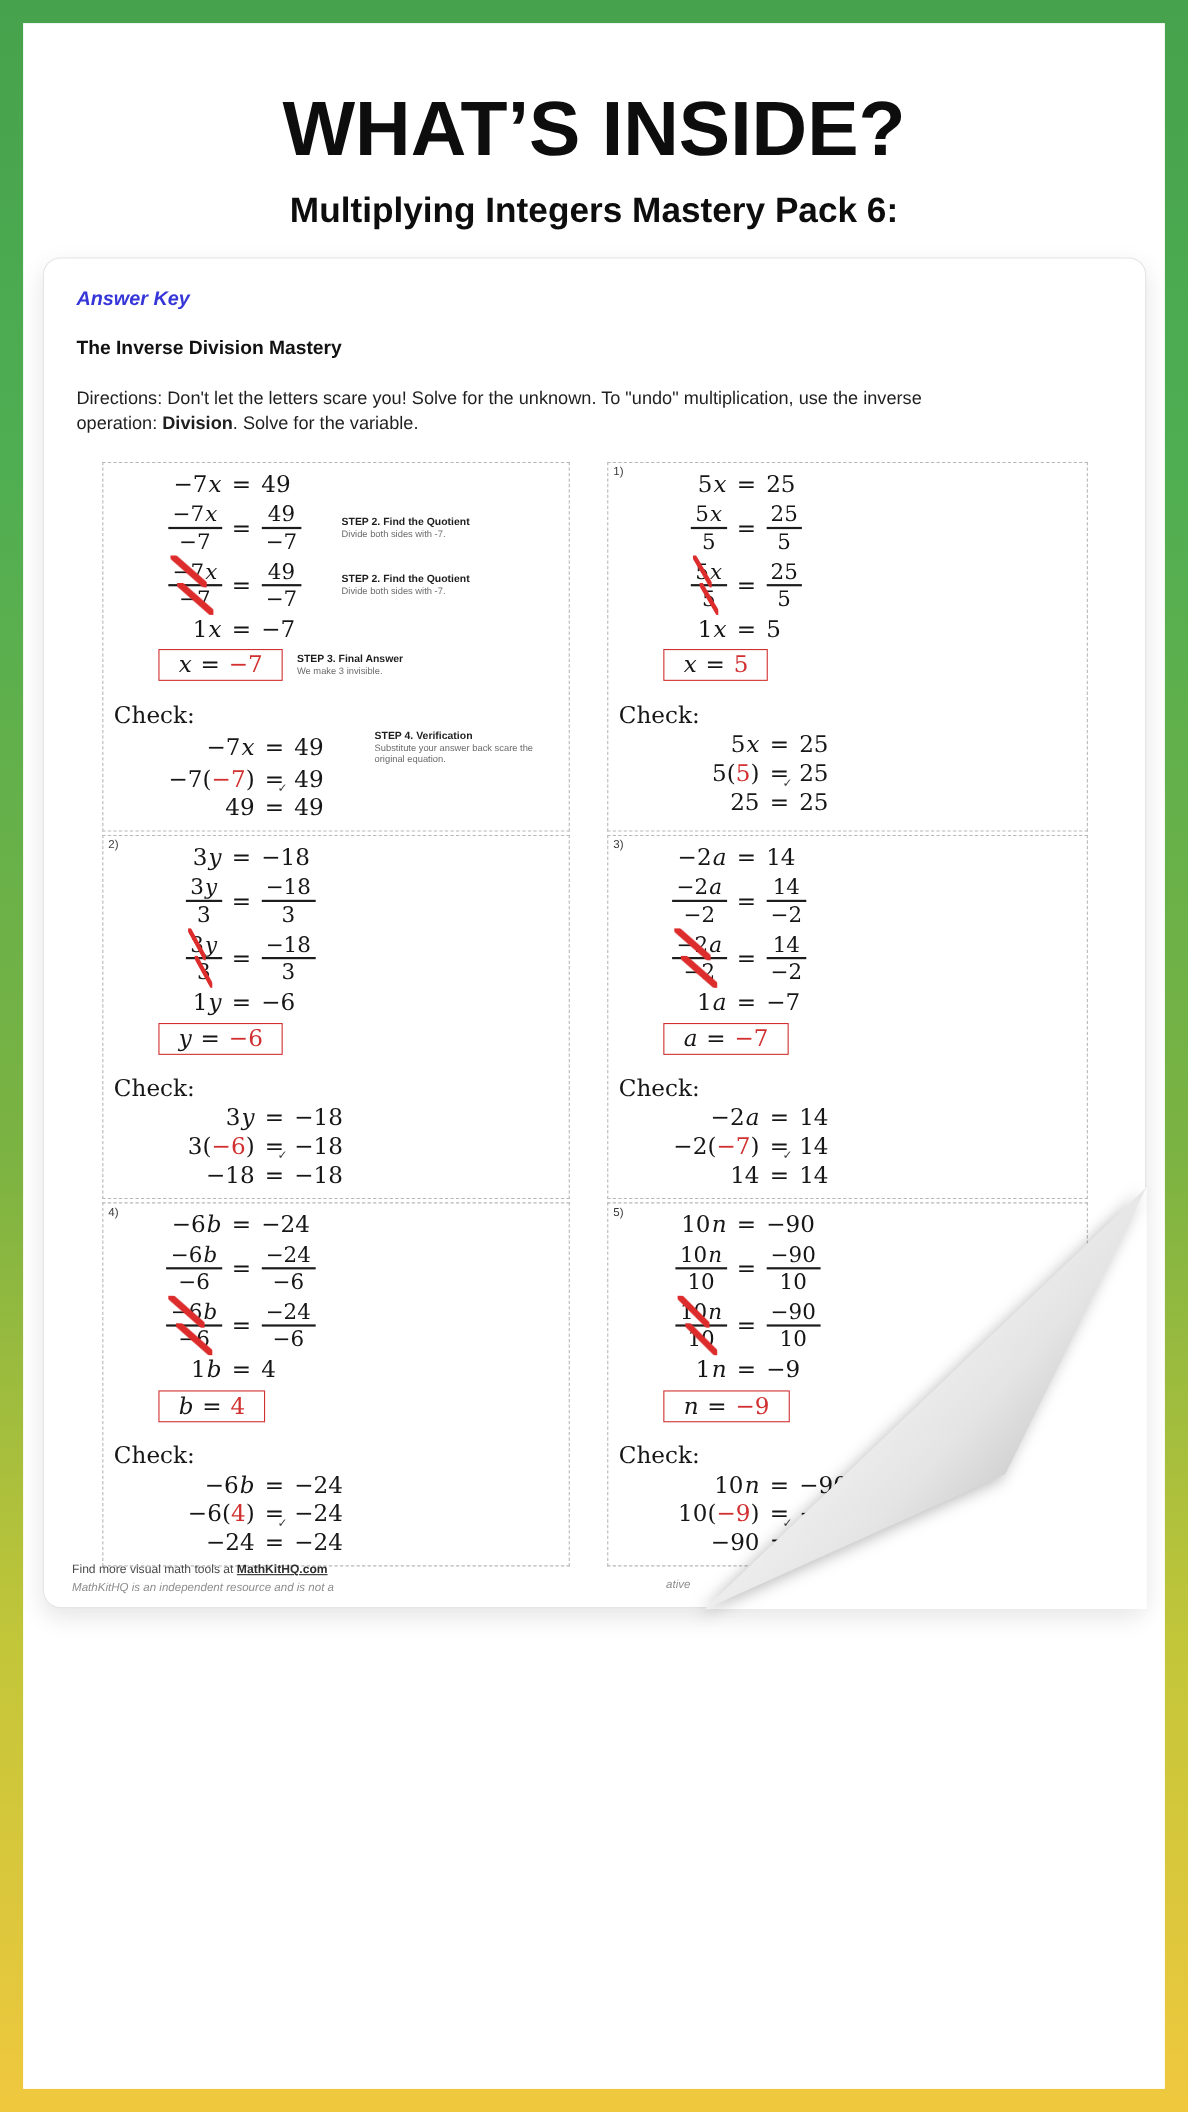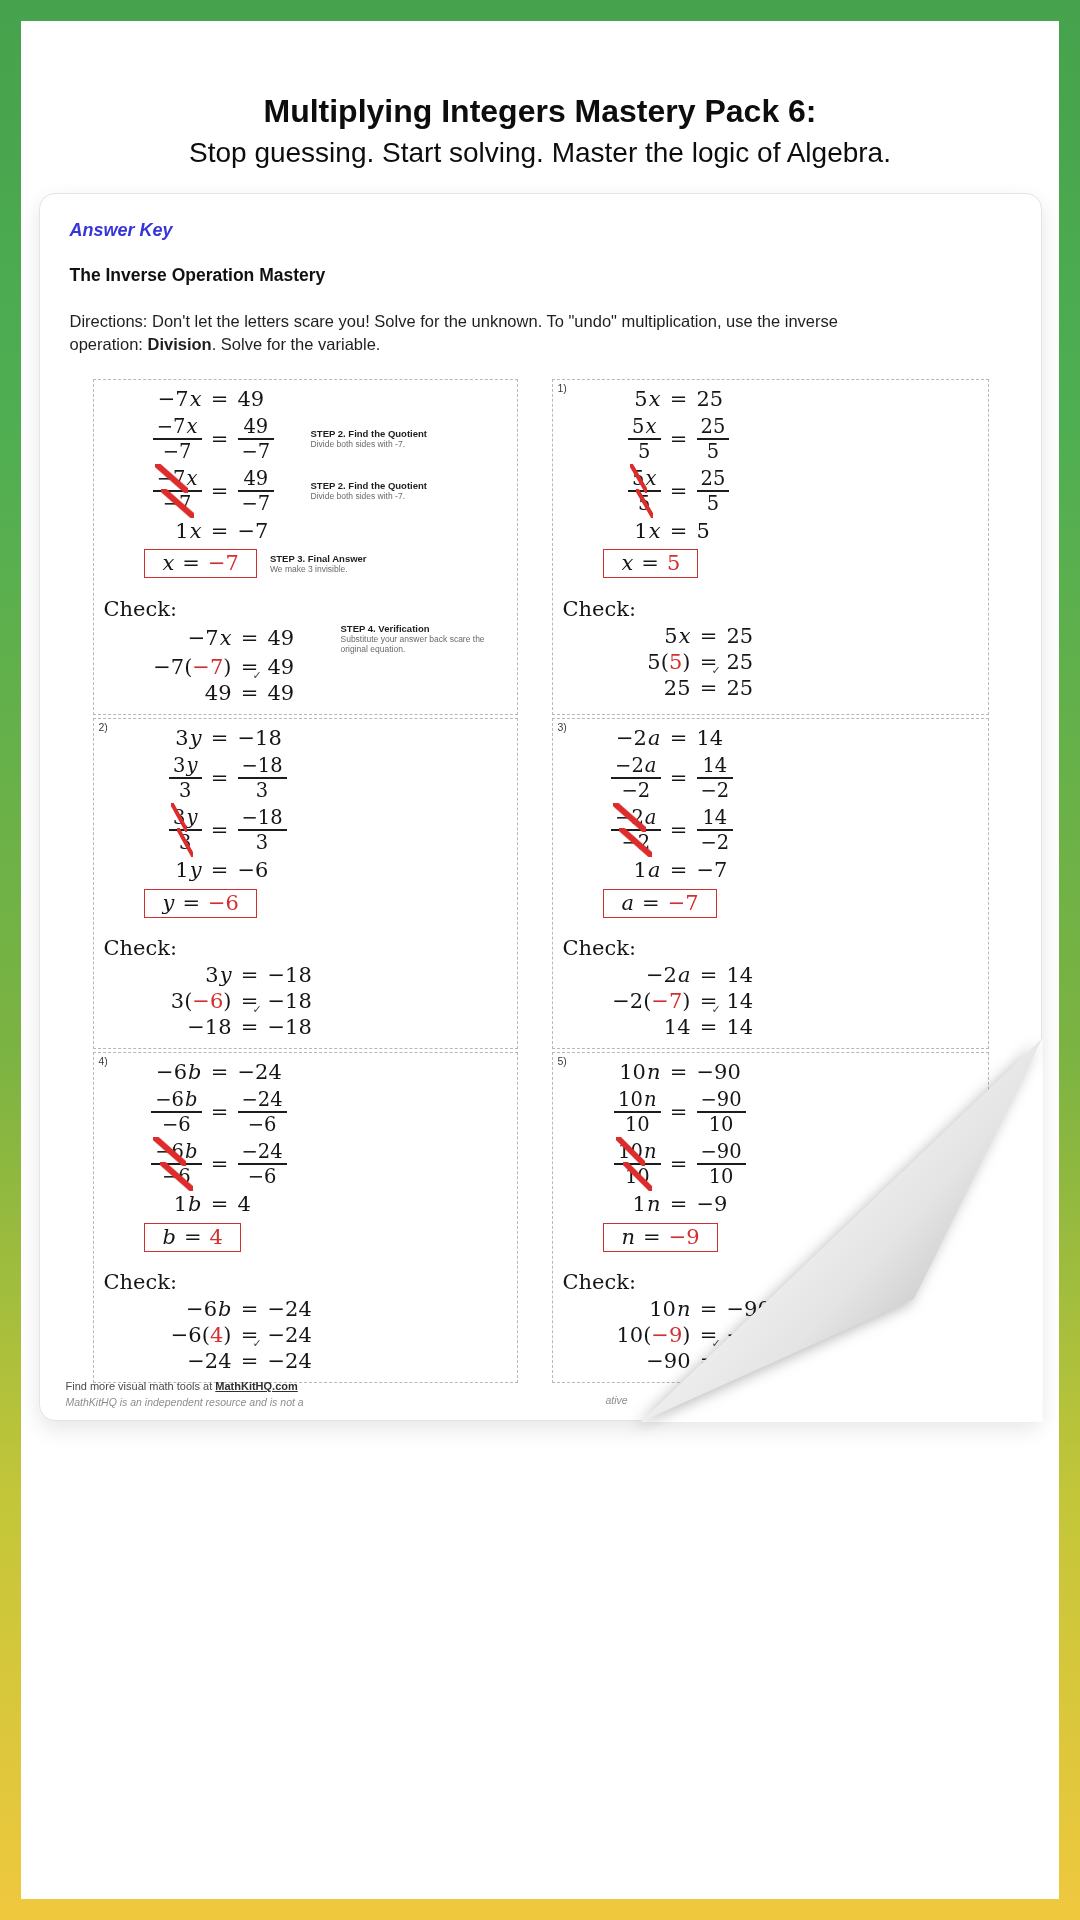--- a/index.html
+++ b/index.html
@@ -103,28 +103,28 @@
     clip-path: polygon(0 100%, 100% 0, 68% 68%);
   }
 </style>
 </head>
 <body>
 
 <div class="frame">
   <div class="inner">
 
     <div class="header">
+      <h1 class="title">WHAT’S INSIDE?</h1>
       <div class="subtitle">Multiplying Integers Mastery Pack 6:</div>
-      <div class="tag2">Stop guessing. Start solving. Master the logic of Algebra.</div>
     </div>
 
     <div class="doc">
       <div class="doc-pad">
         <div class="answer-key">Answer Key</div>
-        <div class="ws-heading">The Inverse Operation Mastery</div>
+        <div class="ws-heading">The Inverse Division Mastery</div>
         <div class="directions"><span>Directions: Don't let the letters scare you! Solve for the unknown. To "undo" multiplication, use the inverse operation: </span><b>Division</b><span>. Solve for the variable.</span></div>
 
         <div class="grid" id="problems-grid">
   <div class="pbox">
     <span class="pnum"></span>
 
     <div class="ml">
       <span class="lhs">
                   <span class="n">−7</span>
                   <span class="v">x</span>

